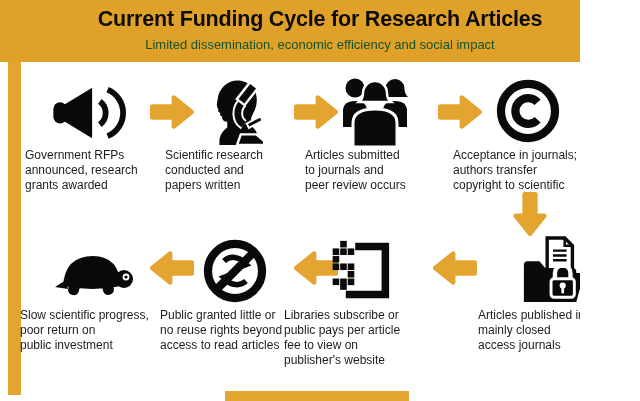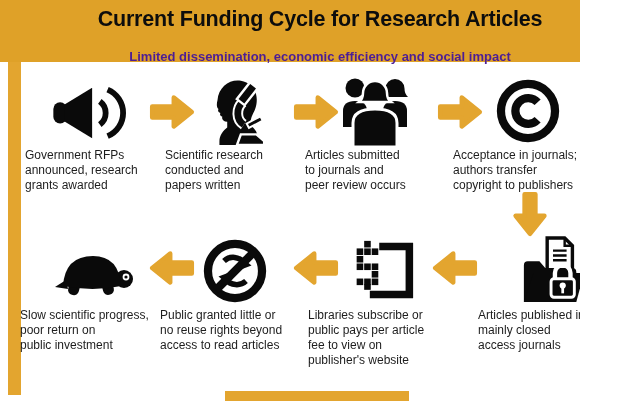--- a/index.html
+++ b/index.html
@@ -9,22 +9,22 @@
   }
   .header{
     position:absolute;left:0;top:0;width:640px;height:62px;
     background:#DFA128;text-align:center;
   }
   .title{
     margin:0;padding-top:7px;font-size:21.5px;line-height:24px;
     font-weight:bold;color:#0d0d0d;letter-spacing:-0.2px;
   }
   .subtitle{
-    margin:16px;padding-top:2px;font-size:13px;line-height:16px;
-    font-weight:bold;color:#4c1d95;
+    margin:4px;padding-top:2px;font-size:13px;line-height:16px;
+    font-weight:normal;color:#14532d;
   }
   .side-bar{position:absolute;left:8px;top:62px;width:13px;height:333px;background:#E3A52F;}
   .footer-bar{position:absolute;left:225px;top:391px;width:184px;height:10px;background:#E3A52F;}
   .step{position:absolute;text-align:left;}
   .icon-box{height:74px;display:flex;align-items:center;justify-content:center;}
   .caption{
     font-size:12px;line-height:15px;color:#1d1d1d;white-space:pre-line;
   }
   .arrow{position:absolute;width:48px;height:36px;}
   .arrow svg{display:block;width:100%;height:100%;}
@@ -133,21 +133,21 @@
 
   <div class="step" style="left:453px;top:74px;width:150px;">
     <div class="icon-box">
       <svg width="66" height="66" viewBox="0 0 72 72">
         <circle class="stroke-ink" cx="36" cy="36" r="29.5" stroke-width="9"></circle>
         <path class="stroke-ink" d="M46.5,26.5 A14,14 0 1 0 46.5,45.5" stroke-width="9"></path>
       </svg>
     </div>
     <div class="caption">Acceptance in journals;
 authors transfer
-copyright to publishers</div>
+copyright to scientific</div>
   </div>
 
   <div class="step" style="left:478px;top:234px;width:150px;">
     <div class="icon-box">
       <svg width="66" height="70" viewBox="0 0 68 72">
         <path d="M28,2 L46,2 L54,10 L54,36 L28,36 Z" fill="#ffffff" stroke="#0a0a0a" stroke-width="3.5"></path>
         <path d="M46,2 L46,10 L54,10" fill="none" stroke="#0a0a0a" stroke-width="2.5"></path>
         <path d="M34,15 H48 M34,20 H48 M34,25 H48" stroke="#0a0a0a" stroke-width="2.5"></path>
         <path class="ink" d="M4,68 V30 q0,-4 4,-4 h12 l6,7 h28 q4,0 4,4 v8 z"></path>
         <polygon class="ink" points="4,68 14,38 66,38 58,68"></polygon>
@@ -155,21 +155,21 @@
         <rect x="32" y="44" width="24" height="19" rx="3" fill="#0a0a0a" stroke="#ffffff" stroke-width="3"></rect>
         <circle cx="44" cy="51" r="3.2" fill="#ffffff"></circle>
         <rect x="42.6" y="52" width="2.8" height="7" fill="#ffffff"></rect>
       </svg>
     </div>
     <div class="caption">Articles published in
 mainly closed
 access journals</div>
   </div>
 
-  <div class="step" style="left:308px;top:234px;width:150px;">
+  <div class="step" style="left:284px;top:234px;width:150px;">
     <div class="icon-box">
       <svg width="64" height="64" viewBox="0 0 68 66">
         <path class="ink" d="M30,3 H66 V62 H20 V54 H58 V11 H30 Z"></path>
         <rect class="ink" x="14" y="1" width="7" height="7"></rect>
         <rect class="ink" x="6" y="9" width="7" height="7"></rect>
           <rect class="ink" x="14" y="9" width="7" height="7"></rect>
           <rect class="ink" x="22" y="9" width="7" height="7"></rect>
         <rect class="ink" x="6" y="17" width="7" height="7"></rect>
         <rect class="ink" x="6" y="25" width="7" height="7"></rect>
           <rect class="ink" x="14" y="25" width="7" height="7"></rect>

